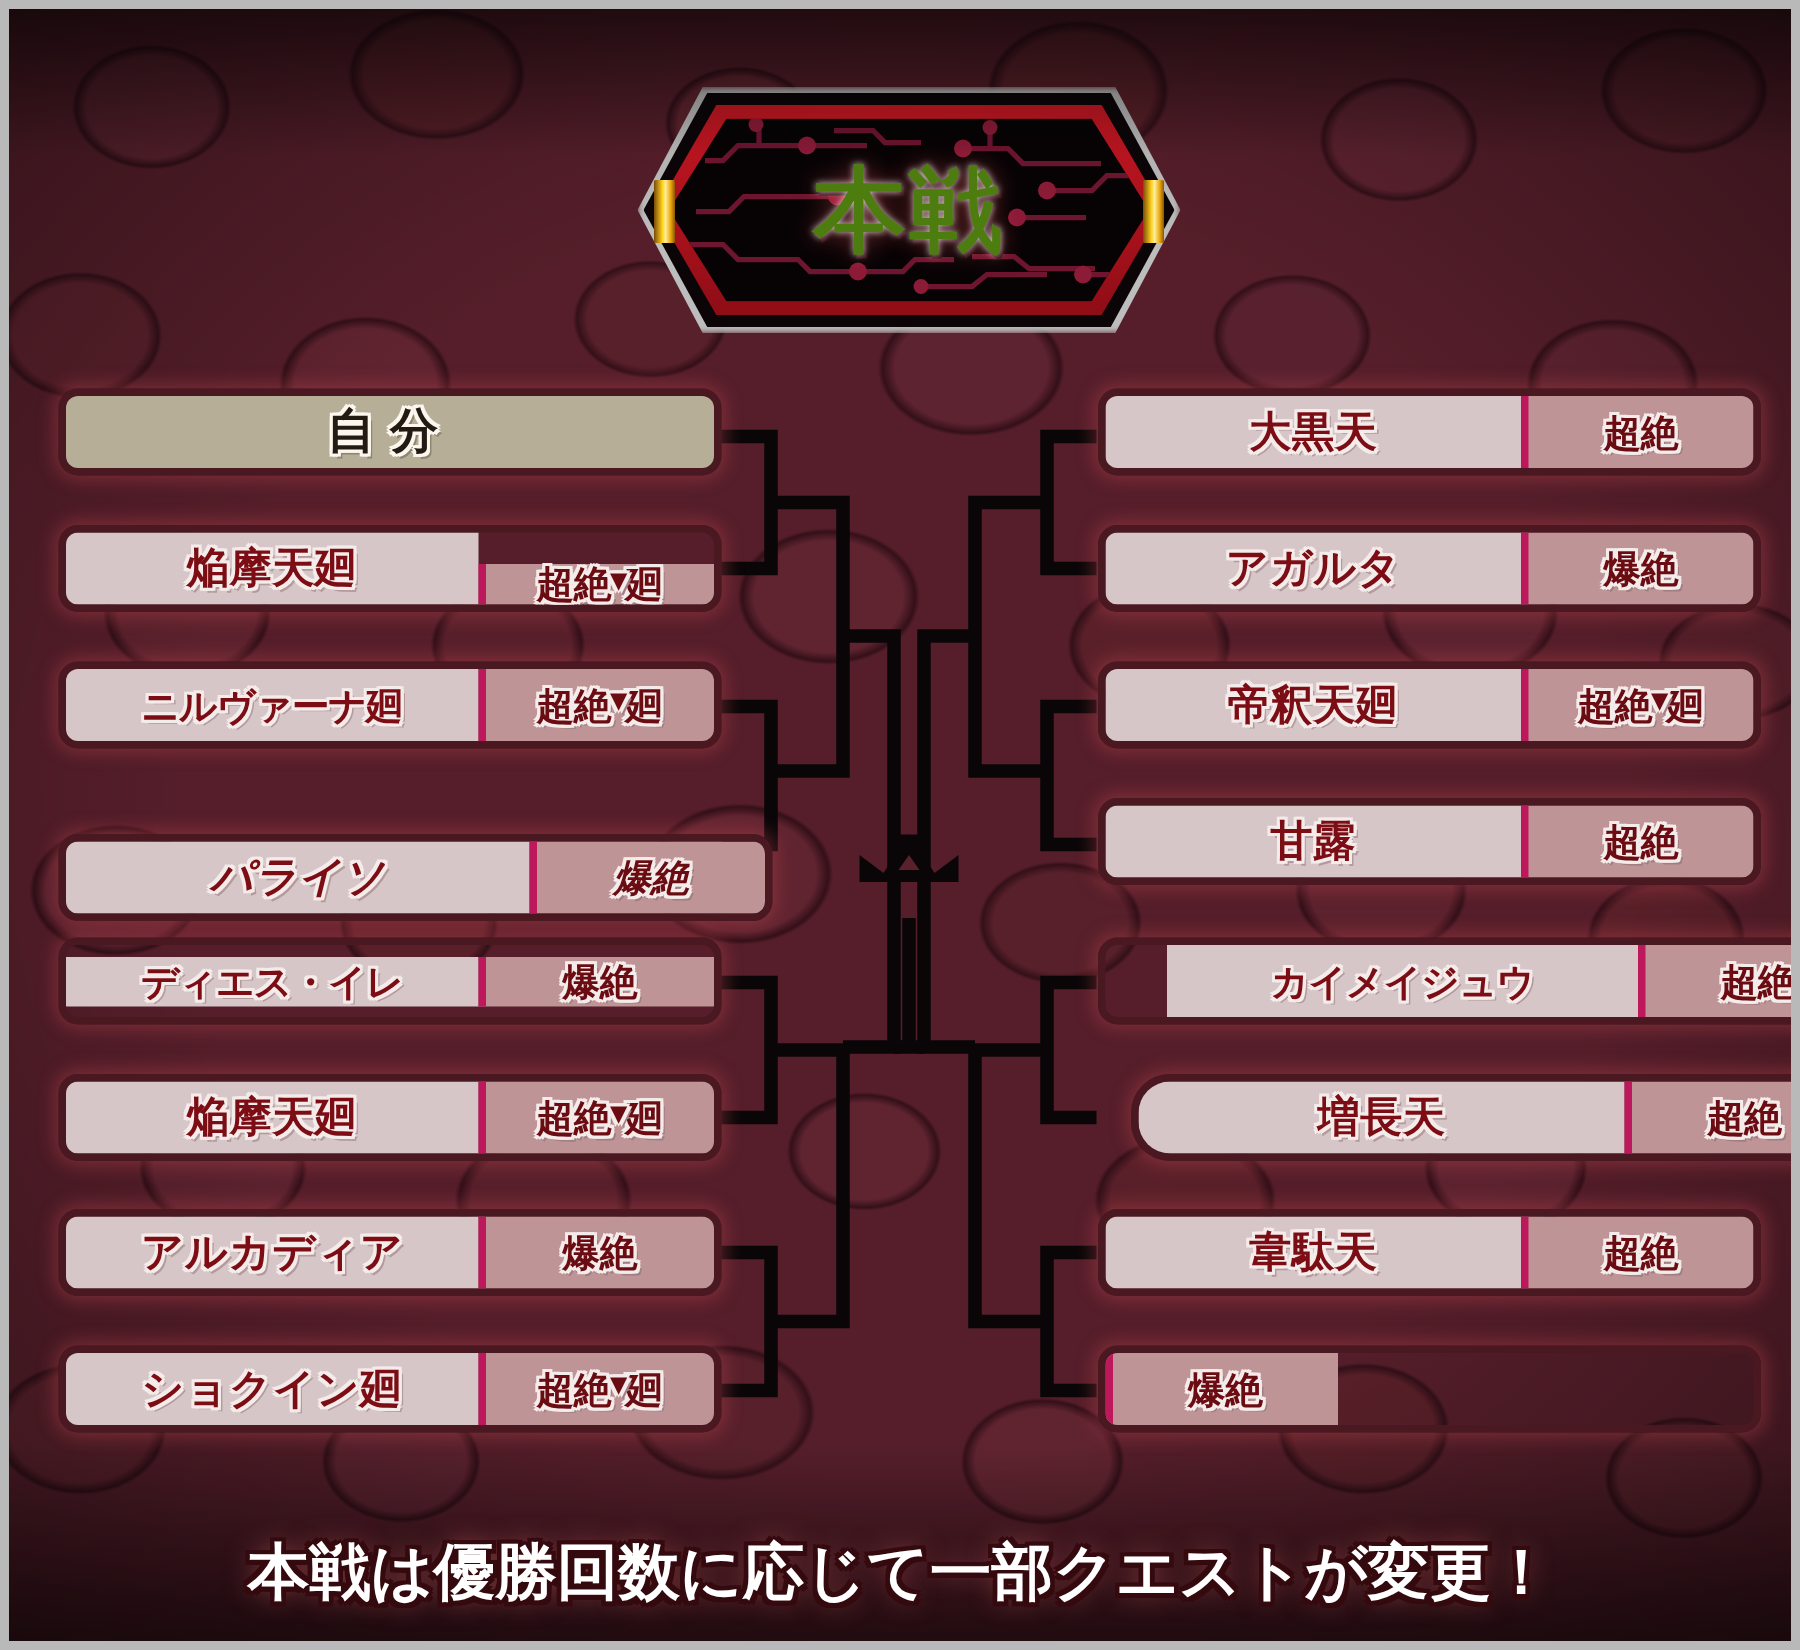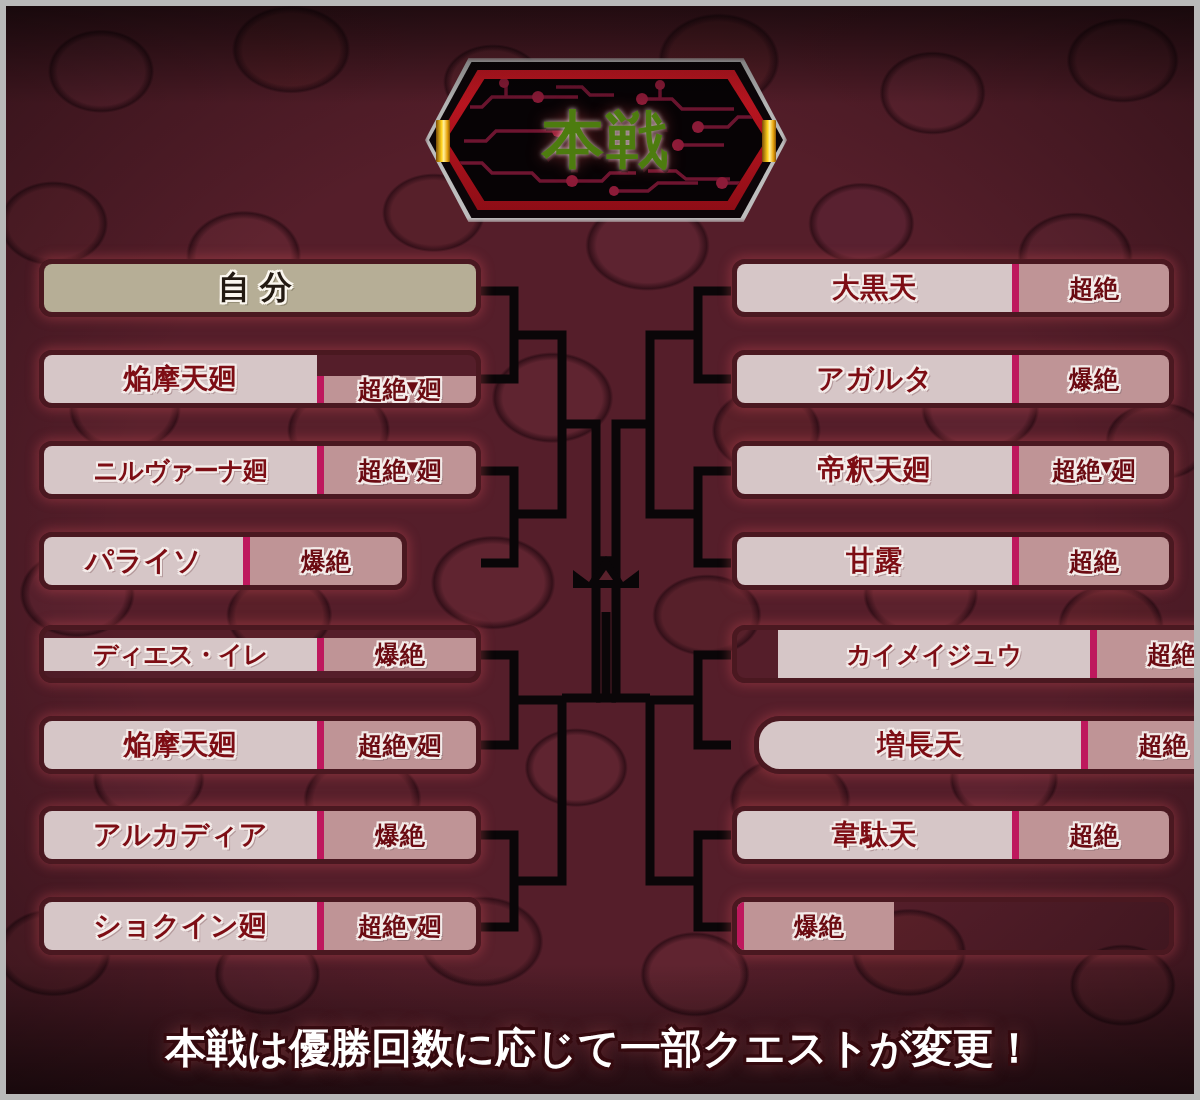--- a/index.html
+++ b/index.html
@@ -139,21 +139,21 @@
     white-space: nowrap;
     text-shadow:
       -2px 0 #f4ecea, 2px 0 #f4ecea, 0 -2px #f4ecea, 0 2px #f4ecea,
       -2px -2px #f4ecea, 2px -2px #f4ecea, -2px 2px #f4ecea, 2px 2px #f4ecea,
       3px 3px 0 #b49a9c;
   }
   .row-badge {
     flex: 0 0 auto;
     display: flex; align-items: center; justify-content: center;
     background: #bf9496;
-    border-left: 7px solid #be185d;
+    border-left: 5px solid #be185d;
     font-size: 25px; font-weight: bold;
     color: #6b0b12;
     white-space: nowrap;
     text-shadow:
       -2px 0 #f4ecea, 2px 0 #f4ecea, 0 -2px #f4ecea, 0 2px #f4ecea,
       -2px -2px #f4ecea, 2px -2px #f4ecea, -2px 2px #f4ecea, 2px 2px #f4ecea,
       3px 3px 0 #a07f82;
   }
   .row.self .row-name {
     background: #b6ae96;
@@ -273,21 +273,21 @@
         <div class="row-name">自分</div>
       </div>
       <div class="row" style="left: 33px; top: 344px; width: 442px;">
         <div class="row-name">焔摩天廻</div>
         <div class="row-badge" style="width: 152px; margin-top: 21px;">超絶<span class="badge-sep">▼</span>廻</div>
       </div>
       <div class="row narrow" style="left: 33px; top: 435px; width: 442px;">
         <div class="row-name">ニルヴァーナ廻</div>
         <div class="row-badge" style="width: 152px;">超絶<span class="badge-sep">▼</span>廻</div>
       </div>
-      <div class="row" style="left: 33px; top: 526px; width: 368px;">
+      <div class="row" style="left: 33px; top: 550px; width: 476px; font-style: italic;">
         <div class="row-name">パライソ</div>
         <div class="row-badge" style="width: 152px;">爆絶</div>
       </div>
       <div class="row narrow" style="left: 33px; top: 619px; width: 442px; align-items: center;">
         <div class="row-name">ディエス・イレ</div>
         <div class="row-badge" style="width: 152px;">爆絶</div>
       </div>
       <div class="row" style="left: 33px; top: 710px; width: 442px;">
         <div class="row-name">焔摩天廻</div>
         <div class="row-badge" style="width: 152px;">超絶<span class="badge-sep">▼</span>廻</div>

